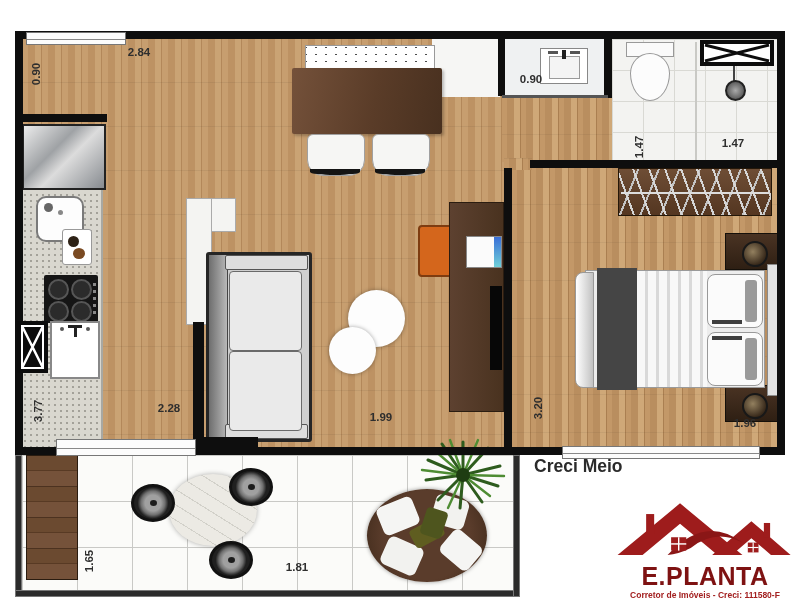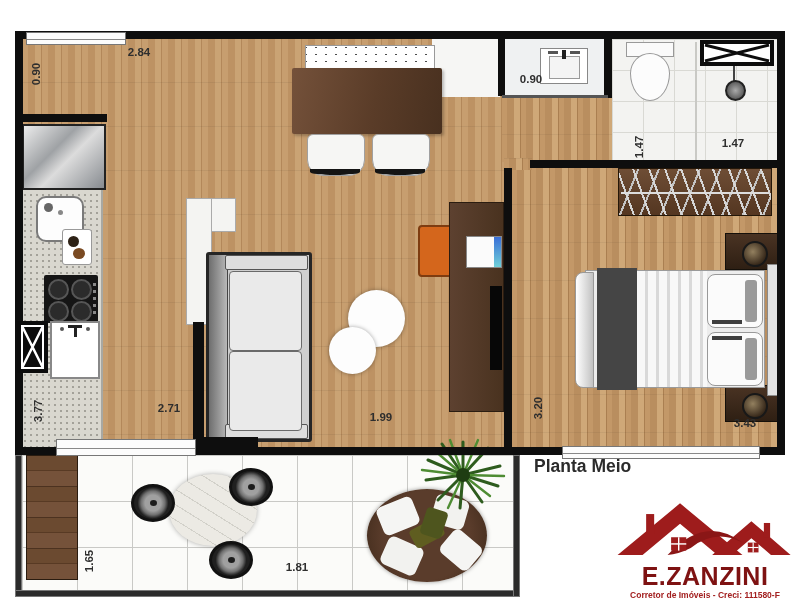--- a/index.html
+++ b/index.html
@@ -244,43 +244,43 @@
   <div class="abs bwall" style="left:15px;top:455px;width:7px;height:142px;"></div>
   <div class="abs bwall" style="left:15px;top:590px;width:505px;height:7px;"></div>
   <div class="abs bwall" style="left:513px;top:455px;width:7px;height:142px;"></div>
 
   <div class="abs dim" style="left:118px;top:45px;">2.84</div>
   <div class="abs dim vdim" style="left:15px;top:67px;">0.90</div>
   <div class="abs dim" style="left:510px;top:72px;">0.90</div>
   <div class="abs dim vdim" style="left:618px;top:140px;">1.47</div>
   <div class="abs dim" style="left:712px;top:136px;">1.47</div>
   <div class="abs dim vdim" style="left:17px;top:404px;">3.77</div>
-  <div class="abs dim" style="left:148px;top:401px;">2.71</div>
+  <div class="abs dim" style="left:148px;top:401px;">2.28</div>
   <div class="abs dim" style="left:360px;top:410px;">1.99</div>
   <div class="abs dim vdim" style="left:517px;top:401px;">3.20</div>
-  <div class="abs dim" style="left:724px;top:416px;">3.43</div>
+  <div class="abs dim" style="left:724px;top:416px;">1.96</div>
   <div class="abs dim vdim" style="left:68px;top:554px;">1.65</div>
   <div class="abs dim" style="left:276px;top:560px;">1.81</div>
 
-  <div class="abs" id="caption">Planta Meio</div>
+  <div class="abs" id="caption">Creci Meio</div>
 
   <div class="abs" id="logo">
     <svg width="180" height="66" viewBox="0 0 200 74">
       <polygon points="2,64 72,6 142,64 114,64 72,29 30,64" fill="#9e1c1c"></polygon>
       <polygon points="108,64 152,26 196,64 174,64 152,45 130,64" fill="#9e1c1c"></polygon>
       <rect x="34" y="18" width="9" height="22" fill="#9e1c1c"></rect>
       <rect x="166" y="28" width="7" height="16" fill="#9e1c1c"></rect>
       <path d="M 58,64 Q 100,18 142,50 Q 112,34 84,56 Q 70,63 58,64 Z" fill="#8a1616"></path>
       <g>
         <rect x="62" y="44" width="17" height="15" fill="#9e1c1c"></rect>
         <line x1="62" y1="51.5" x2="79" y2="51.5" stroke="#fff" stroke-width="1.6"></line>
         <line x1="70.5" y1="44" x2="70.5" y2="59" stroke="#fff" stroke-width="1.6"></line>
         <rect x="148" y="50" width="12" height="11" fill="#9e1c1c"></rect>
         <line x1="148" y1="55.5" x2="160" y2="55.5" stroke="#fff" stroke-width="1.3"></line>
         <line x1="154" y1="50" x2="154" y2="61" stroke="#fff" stroke-width="1.3"></line>
       </g>
     </svg>
-    <div class="brand">E.ZANZINI</div>
+    <div class="brand">E.PLANTA</div>
     <div class="l1">Corretor de Imóveis - Creci: 111580-F</div>
     
   </div>
 
 </div>
 
 </body></html>

